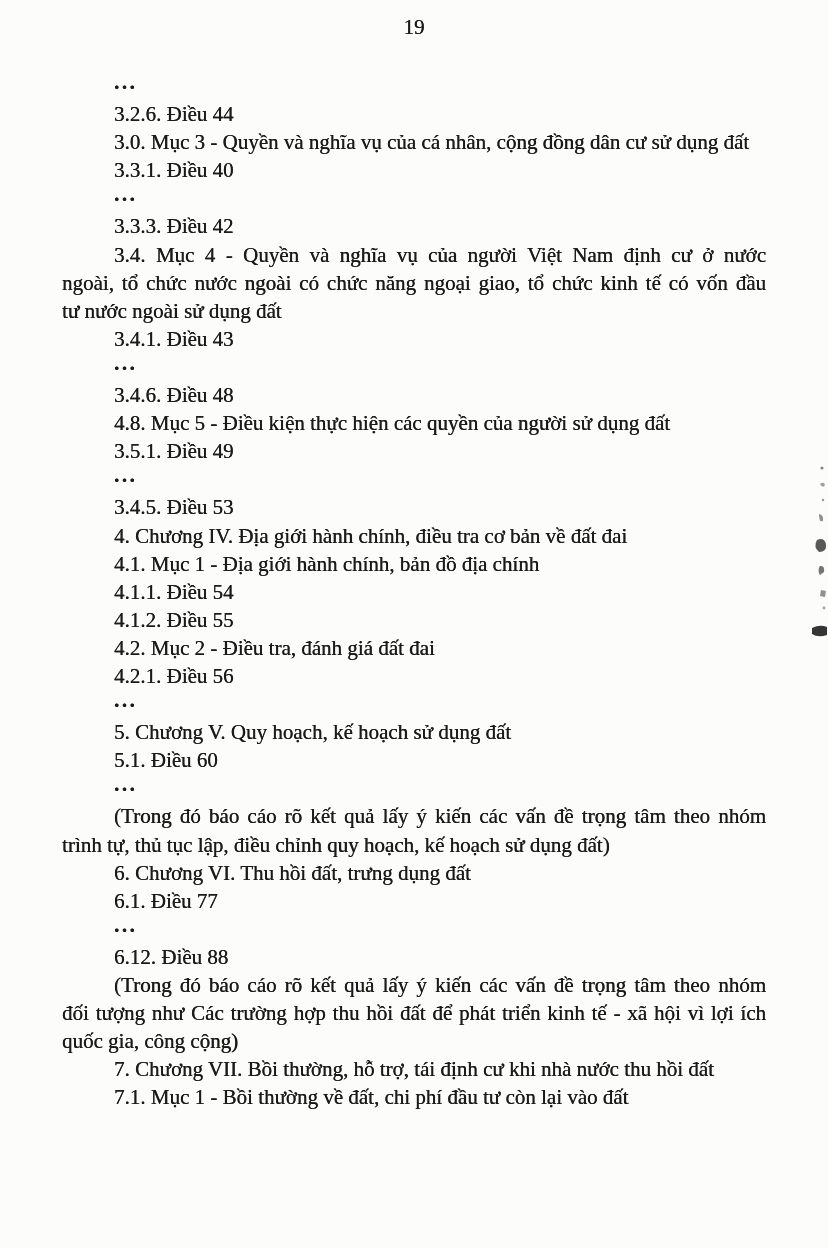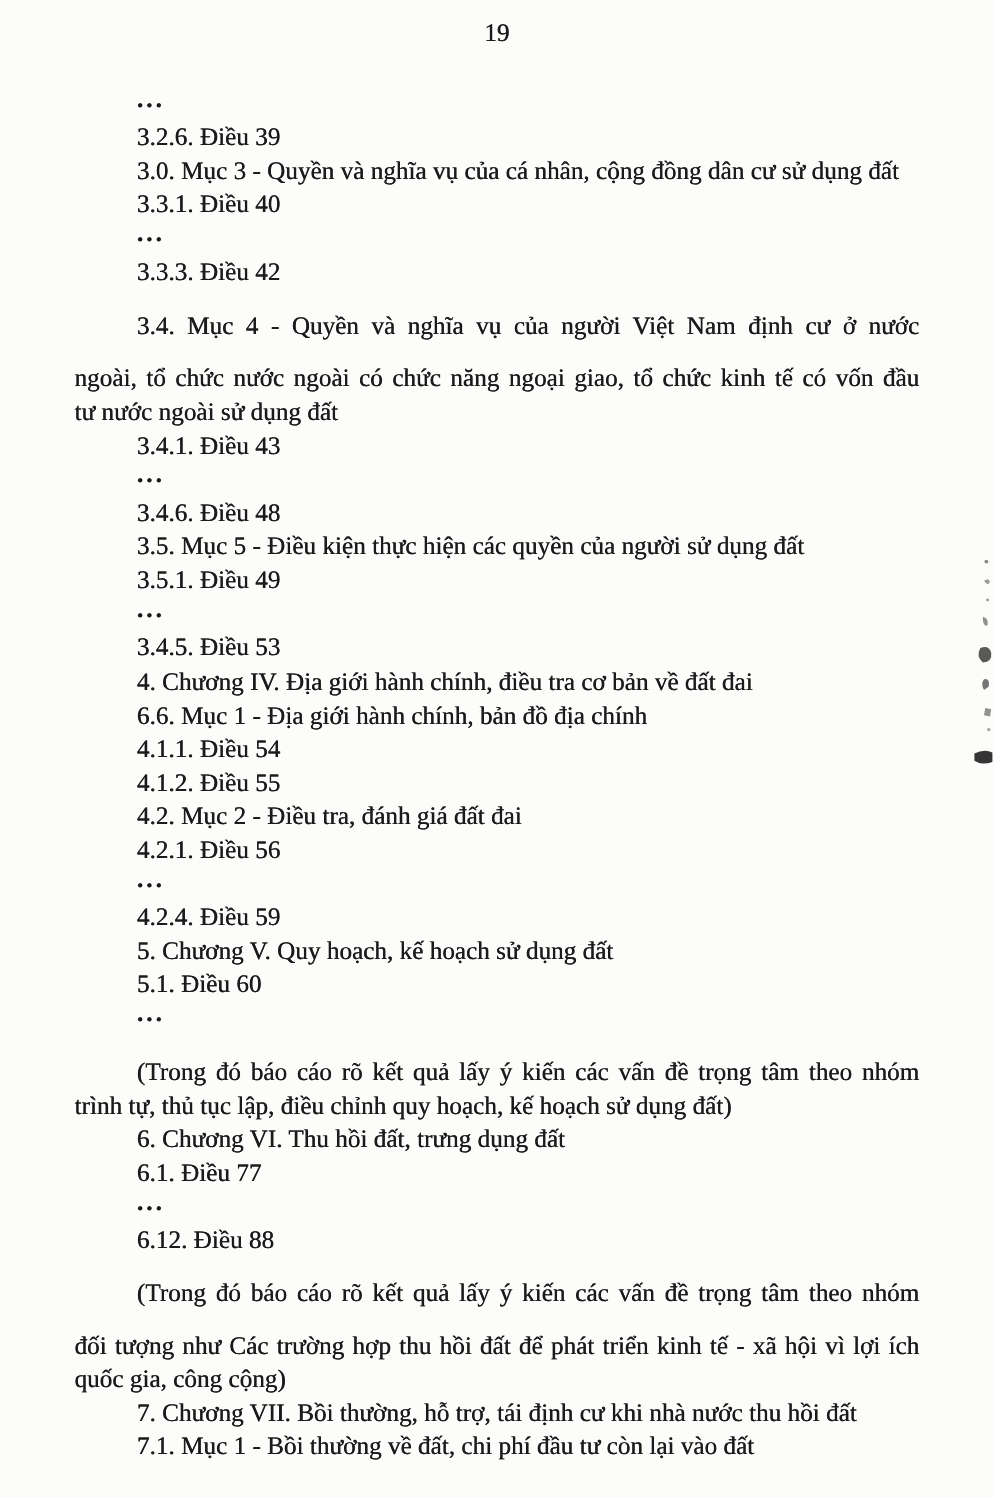--- a/index.html
+++ b/index.html
@@ -28,21 +28,21 @@
     width: 704px;
     font-size: 21px;
     text-shadow: 0.3px 0 0 currentColor;
   }
   .line {
     height: 28.1px;
     line-height: 28.1px;
     white-space: nowrap;
   }
   .indent { padding-left: 52px; }
-  .jline { text-align: justify; text-align-last: justify; white-space: normal; margin-top: 16px; }
+  .jline { text-align: justify; text-align-last: justify; white-space: normal; }
   .ellipsis {
     letter-spacing: 2.5px;
     transform: translateY(-4px);
     font-weight: bold;
   }
   .edge-marks {
     position: absolute;
     right: 0; top: 448;
     top: 448px;
     width: 20px; height: 215px;
@@ -50,45 +50,44 @@
 </style>
 </head>
 <body>
 
 <div class="page">
 
   <div class="page-number">19</div>
 
   <div class="content">
       <div class="line indent ellipsis">...</div>
-      <div class="line indent">3.2.6. Điều 39</div>
+      <div class="line indent">3.2.6. Điều 44</div>
       <div class="line indent">3.0. Mục 3 - Quyền và nghĩa vụ của cá nhân, cộng đồng dân cư sử dụng đất</div>
       <div class="line indent">3.3.1. Điều 40</div>
       <div class="line indent ellipsis">...</div>
       <div class="line indent">3.3.3. Điều 42</div>
       <div class="para">
         <div class="line jline indent">3.4. Mục 4 - Quyền và nghĩa vụ của người Việt Nam định cư ở nước</div>
         <div class="line jline">ngoài, tổ chức nước ngoài có chức năng ngoại giao, tổ chức kinh tế có vốn đầu</div>
         <div class="line">tư nước ngoài sử dụng đất</div>
       </div>
       <div class="line indent">3.4.1. Điều 43</div>
       <div class="line indent ellipsis">...</div>
       <div class="line indent">3.4.6. Điều 48</div>
-      <div class="line indent">3.5. Mục 5 - Điều kiện thực hiện các quyền của người sử dụng đất</div>
+      <div class="line indent">4.8. Mục 5 - Điều kiện thực hiện các quyền của người sử dụng đất</div>
       <div class="line indent">3.5.1. Điều 49</div>
       <div class="line indent ellipsis">...</div>
       <div class="line indent">3.4.5. Điều 53</div>
       <div class="line indent">4. Chương IV. Địa giới hành chính, điều tra cơ bản về đất đai</div>
-      <div class="line indent">6.6. Mục 1 - Địa giới hành chính, bản đồ địa chính</div>
+      <div class="line indent">4.1. Mục 1 - Địa giới hành chính, bản đồ địa chính</div>
       <div class="line indent">4.1.1. Điều 54</div>
       <div class="line indent">4.1.2. Điều 55</div>
       <div class="line indent">4.2. Mục 2 - Điều tra, đánh giá đất đai</div>
       <div class="line indent">4.2.1. Điều 56</div>
       <div class="line indent ellipsis">...</div>
-      <div class="line indent">4.2.4. Điều 59</div>
       <div class="line indent">5. Chương V. Quy hoạch, kế hoạch sử dụng đất</div>
       <div class="line indent">5.1. Điều 60</div>
       <div class="line indent ellipsis">...</div>
       <div class="para">
         <div class="line jline indent">(Trong đó báo cáo rõ kết quả lấy ý kiến các vấn đề trọng tâm theo nhóm</div>
         <div class="line">trình tự, thủ tục lập, điều chỉnh quy hoạch, kế hoạch sử dụng đất)</div>
       </div>
       <div class="line indent">6. Chương VI. Thu hồi đất, trưng dụng đất</div>
       <div class="line indent">6.1. Điều 77</div>
       <div class="line indent ellipsis">...</div>

